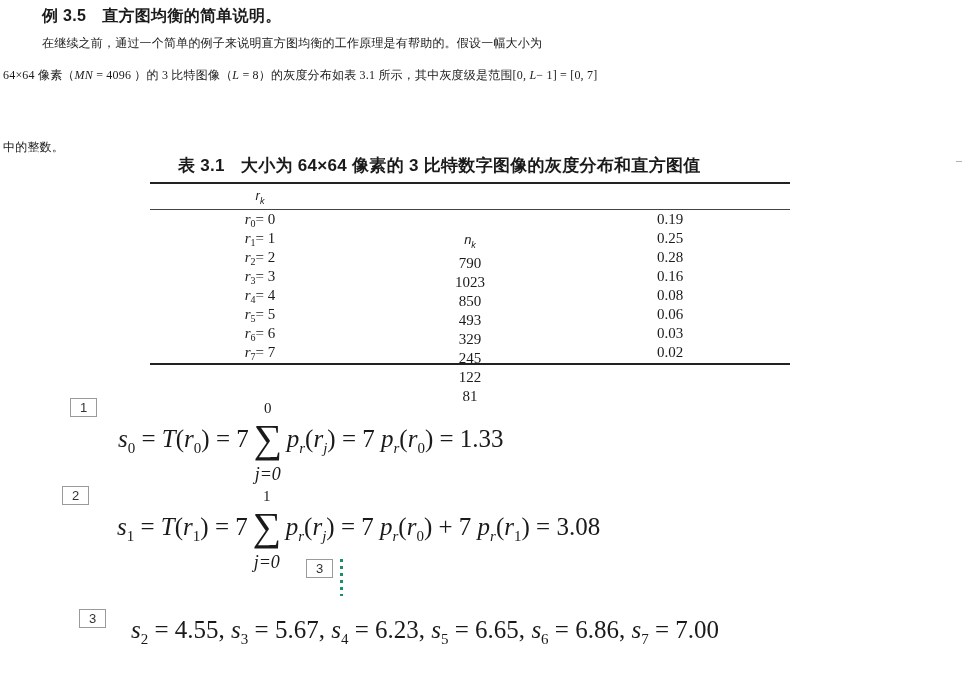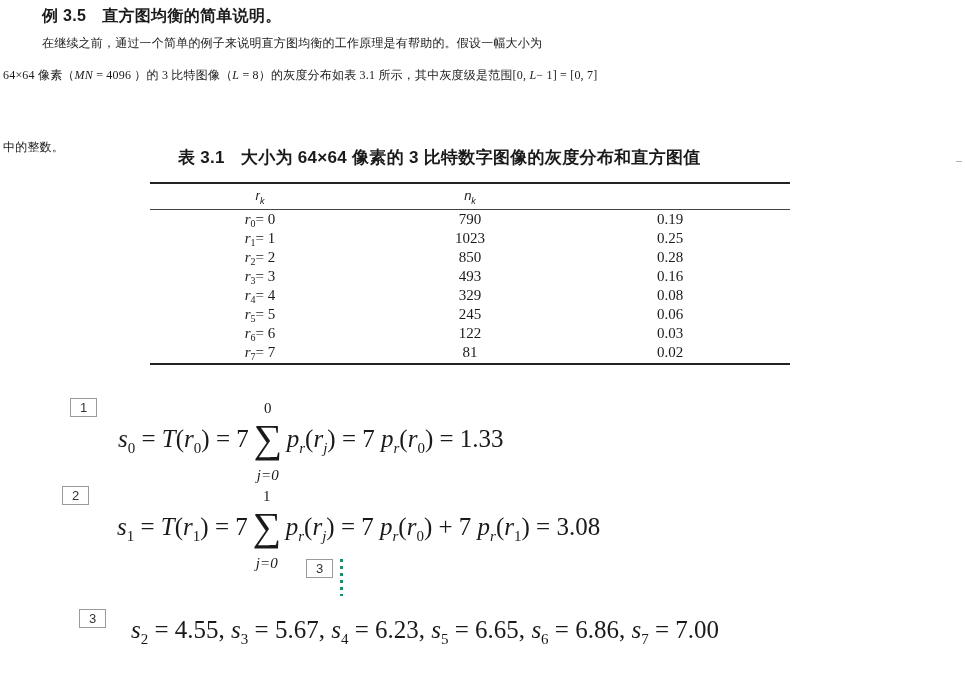--- a/index.html
+++ b/index.html
@@ -17,31 +17,31 @@
     #example-heading .lbl { margin-right: 16px; }
 
     
     .para { font-size: 12px; white-space: nowrap; letter-spacing: 0.2px; }
     #p-line1 { left: 42px; top: 35px; }
     #p-line2 { left: 3px; top: 67px; }
     #p-line3 { left: 3px; top: 99px; margin-top: 40px; }
     i.v { font-style: italic; }
 
     
-    #table-caption { left: 178px; top: 146px; font-size: 17px; font-weight: bold; white-space: nowrap; letter-spacing: 0.3px; }
+    #table-caption { left: 178px; top: 154px; font-size: 17px; font-weight: bold; white-space: nowrap; letter-spacing: 0.3px; }
     #table-caption .lbl { margin-right: 16px; }
 
     
     #hist-table { left: 150px; top: 182px; width: 640px; }
     .rule-thick { position: absolute; left: 0; width: 640px; height: 2px; background: #222; }
     .rule-thin { position: absolute; left: 0; width: 640px; height: 1px; background: #444; }
     .thead-row { position: absolute; left: 0; top: 6px; width: 640px; height: 18px; font-size: 13px; font-style: italic; }
     .cell { position: absolute; text-align: center; white-space: nowrap; }
     .c1 { left: 20px; width: 180px; }
-    .c2 { left: 230px; width: 180px; }
+    .c2 { left: 230px; width: 180px; margin-top: 44px; }
     .c3 { left: 400px; width: 240px; }
     .trow { position: absolute; left: 0; width: 640px; height: 19px; font-size: 15px; line-height: 19px; }
     .trow i { font-style: italic; }
     .trow sub { font-size: 10px; vertical-align: -3px; line-height: 0; }
 
     
     .badge {
       position: absolute; border: 1px solid #9a9a9a; background: #fff; color: #333;
       font-family: "Liberation Sans", "DejaVu Sans", sans-serif; font-size: 13px;
       text-align: center; line-height: 17px; height: 17px; width: 25px;
@@ -53,21 +53,21 @@
     #dashed-marker { left: 340px; top: 559px; width: 3px; height: 37px;
       background: repeating-linear-gradient(to bottom, #1a8f6a 0 3px, transparent 3px 7px); }
 
     
     .eq { position: absolute; font-size: 25px; white-space: nowrap; line-height: 1; }
     .eq i { font-style: italic; }
     .eq sub { font-size: 15px; vertical-align: -6px; line-height: 0; }
     .sum { display: inline-block; position: relative; width: 34px; text-align: center; vertical-align: middle; margin: 0 2px; }
     .sum .sym { font-size: 40px; line-height: 1; display: block; transform: translateY(-2px); }
     .sum .lim-top { position: absolute; top: -20px; left: 0; width: 100%; font-size: 15px; text-align: center; }
-    .sum .lim-bot { position: absolute; bottom: -22px; left: 0; width: 100%; font-size: 15px; font-style: italic; text-align: center; }
+    .sum .lim-bot { position: absolute; bottom: -22px; left: 0; width: 100%; font-size: 18px; font-style: italic; text-align: center; }
     #eq-1 { left: 118px; top: 421px; }
     #eq-2 { left: 117px; top: 509px; }
     #eq-3 { left: 122px; top: 617px; margin-left: 9px; }
 
     #edge-mark { left: 956px; top: 161px; width: 6px; height: 1px; background: #b0b0b0; }
   </style>
 </head>
 <body>
 
 <div id="example-heading" class="abs sans">

